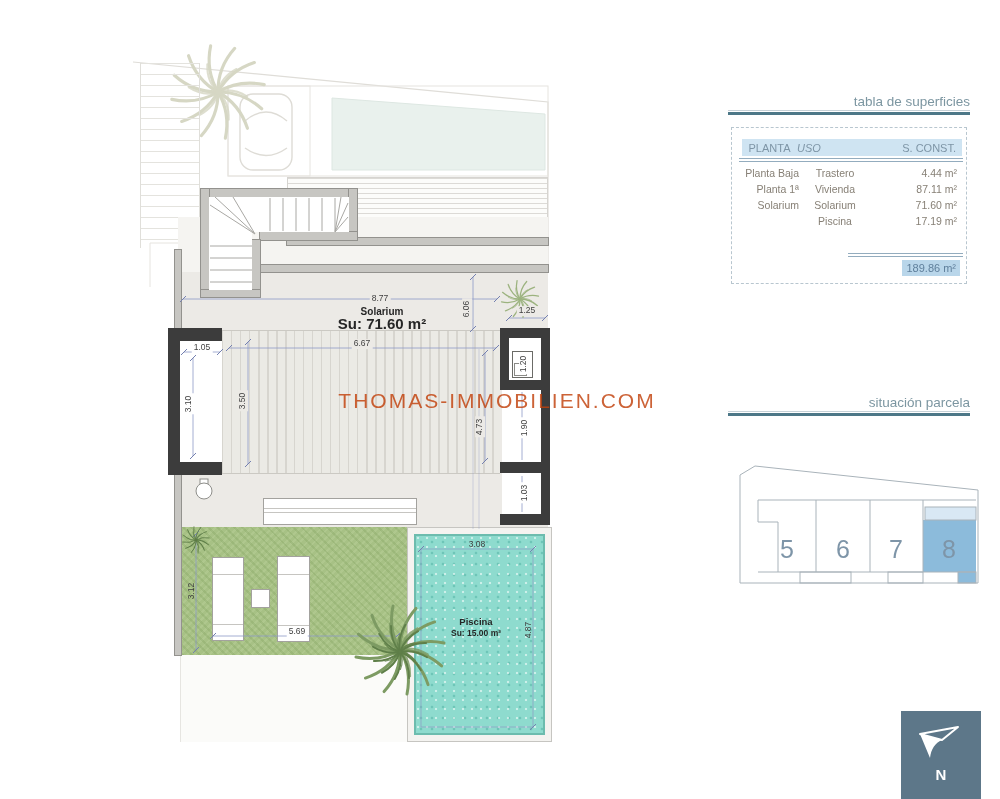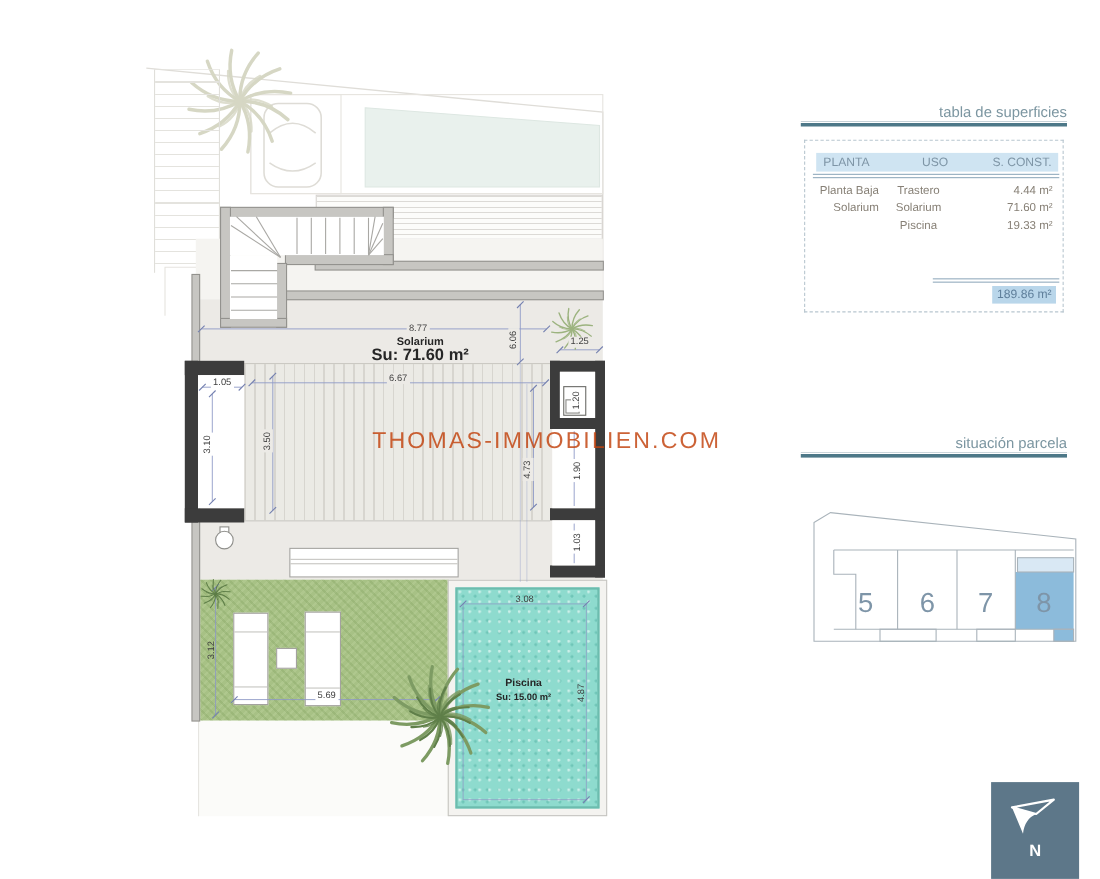--- a/index.html
+++ b/index.html
@@ -28,21 +28,21 @@
   
   .panel-title{position:absolute;right:30px;font-size:13.5px;color:#7c96a1;white-space:nowrap;}
   .panel-rule{position:absolute;width:242px;height:5px;
               background:linear-gradient(#c6d1d7 0,#c6d1d7 1px,transparent 1px,transparent 2px,#4d7888 2px,#4d7888 5px);}
   #surface-table{position:absolute;left:731px;top:127px;width:236px;height:157px;
                  border:1px dashed #b8c6cf;box-sizing:border-box;}
   .tbl-header{position:absolute;left:10px;top:11px;width:220px;height:17px;background:#cfe4f2;
               display:grid;grid-template-columns:55px 65px 1fr;align-items:center;
               font-size:11px;color:#7e95a6;}
   .tbl-header .c1{text-align:center;}
-  .tbl-header .c2{text-align:right;}
+  .tbl-header .c2{text-align:left;font-style:italic;}
   .tbl-header .c3{text-align:right;padding-right:6px;}
   .tbl-dbl{position:absolute;height:4px;border-top:1px solid #93acbe;border-bottom:1px solid #93acbe;box-sizing:border-box;}
   .tbl-rows{position:absolute;left:7px;top:37px;width:224px;font-size:10.5px;color:#878076;}
   .tbl-row{display:grid;grid-template-columns:60px 72px 1fr;height:16px;align-items:center;}
   .tbl-row .c1{text-align:right;}
   .tbl-row .c2{text-align:center;}
   .tbl-row .c3{text-align:right;padding-right:6px;}
   .total-badge{position:absolute;right:6px;top:132px;background:#b9d6ea;color:#5f7f9b;
                font-size:11px;padding:2px 4px;}
   .plot-num{position:absolute;transform:translate(-50%,-50%);font-size:25px;color:#7e95a8;}
@@ -281,28 +281,33 @@
       <span class="c3">S. CONST.</span>
     </div>
     <div class="tbl-dbl" style="left:7px;top:30px;width:224px;"></div>
     <div class="tbl-rows">
       <div class="tbl-row">
         <span class="c1">Planta Baja</span>
         <span class="c2">Trastero</span>
         <span class="c3">4.44 m²</span>
       </div>
       <div class="tbl-row">
+        <span class="c1">Planta 1ª</span>
+        <span class="c2">Vivienda</span>
+        <span class="c3">87.11 m²</span>
+      </div>
+      <div class="tbl-row">
         <span class="c1">Solarium</span>
         <span class="c2">Solarium</span>
         <span class="c3">71.60 m²</span>
       </div>
       <div class="tbl-row">
         <span class="c1"></span>
         <span class="c2">Piscina</span>
-        <span class="c3">19.33 m²</span>
+        <span class="c3">17.19 m²</span>
       </div>
     </div>
     <div class="tbl-dbl" style="left:116px;top:125px;width:115px;"></div>
     <span class="total-badge">189.86 m²</span>
   </div>
 
   <span class="panel-title" style="top:395px;">situación parcela</span>
   <div class="panel-rule" style="left:728px;top:411px;"></div>
 
   <div id="north-box"></div>

